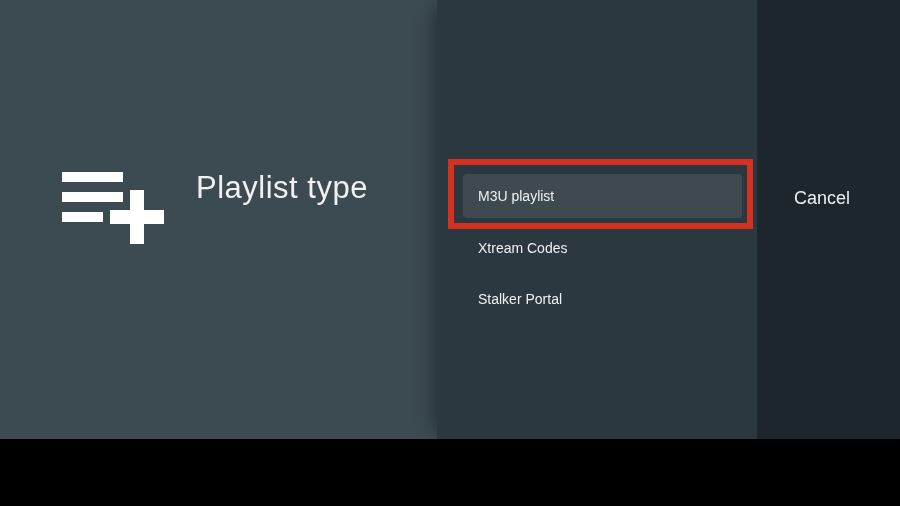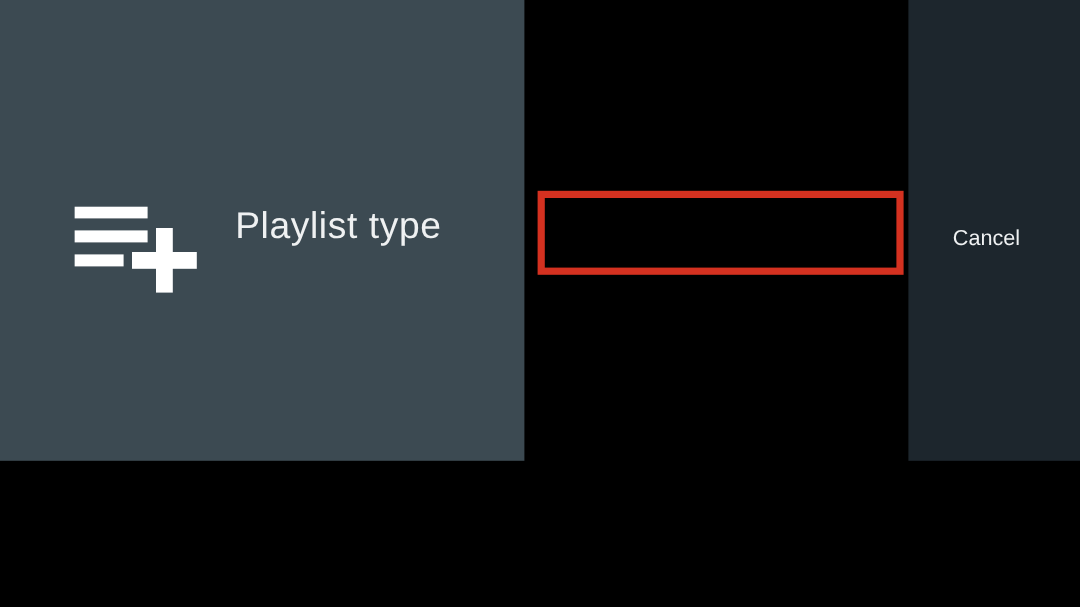--- a/index.html
+++ b/index.html
@@ -15,21 +15,21 @@
     width: 900px; height: 506px;
     font-family: "Liberation Sans", sans-serif;
     overflow: hidden;
     background: #000;
   }
   .screen {
     position: relative;
     width: 900px; height: 506px;
     overflow: hidden;
   }
-  .panel { position: absolute; top: 0; height: 384px; }
+  .panel { position: absolute; top: 0; height: 439px; }
   .panel-left {
     left: 0; width: 437px;
     background: var(--left-panel);
     z-index: 1;
   }
   .panel-middle {
     left: 437px; width: 320px;
     background: var(--middle-panel);
     box-shadow: -12px 0 16px -8px rgba(0,0,0,0.35);
     z-index: 2;
@@ -104,20 +104,32 @@
         <rect x="0" y="0" width="61" height="10"></rect>
         <rect x="0" y="20" width="61" height="10"></rect>
         <rect x="0" y="40" width="41" height="10"></rect>
         <rect x="68" y="18" width="14" height="54"></rect>
         <rect x="48" y="38" width="54" height="14"></rect>
       </g>
     </svg>
     <div class="dialog-title">Playlist type</div>
   </div>
 
+  <div class="panel panel-middle">
+    <div class="option-focused-bg"></div>
+    <div class="option option-1">
+      <span>M3U playlist</span>
+    </div>
+    <div class="option option-2">
+      <span>Xtream Codes</span>
+    </div>
+    <div class="option option-3">
+      <span>Stalker Portal</span>
+    </div>
+  </div>
 
   <div class="panel panel-right">
     <button class="cancel-button">
       <span>Cancel</span>
     </button>
   </div>
 
   <div class="annotation-box"></div>
 
 </div>

